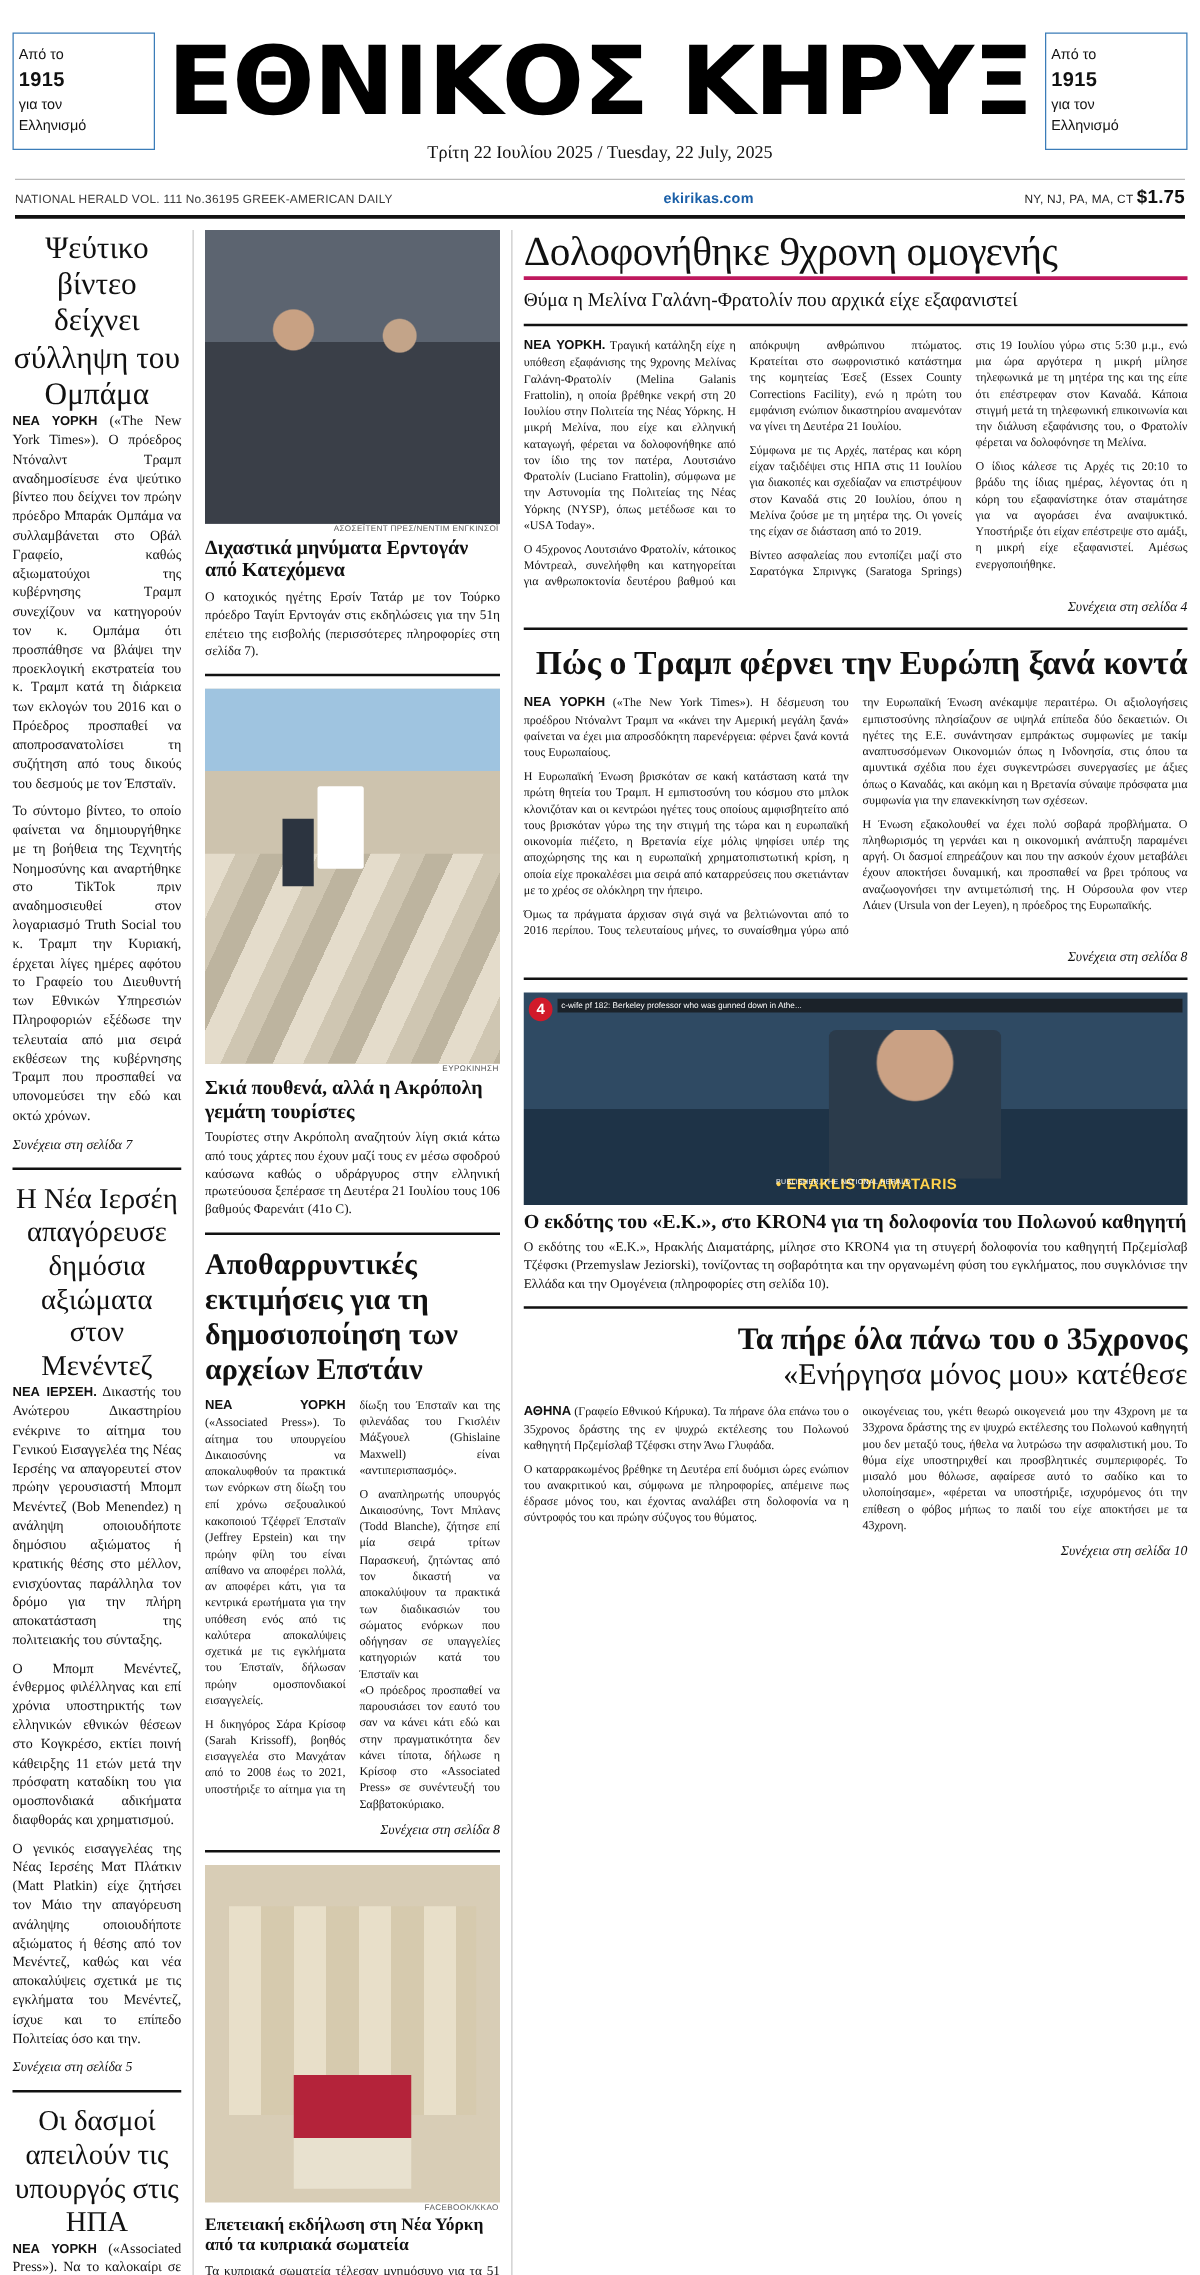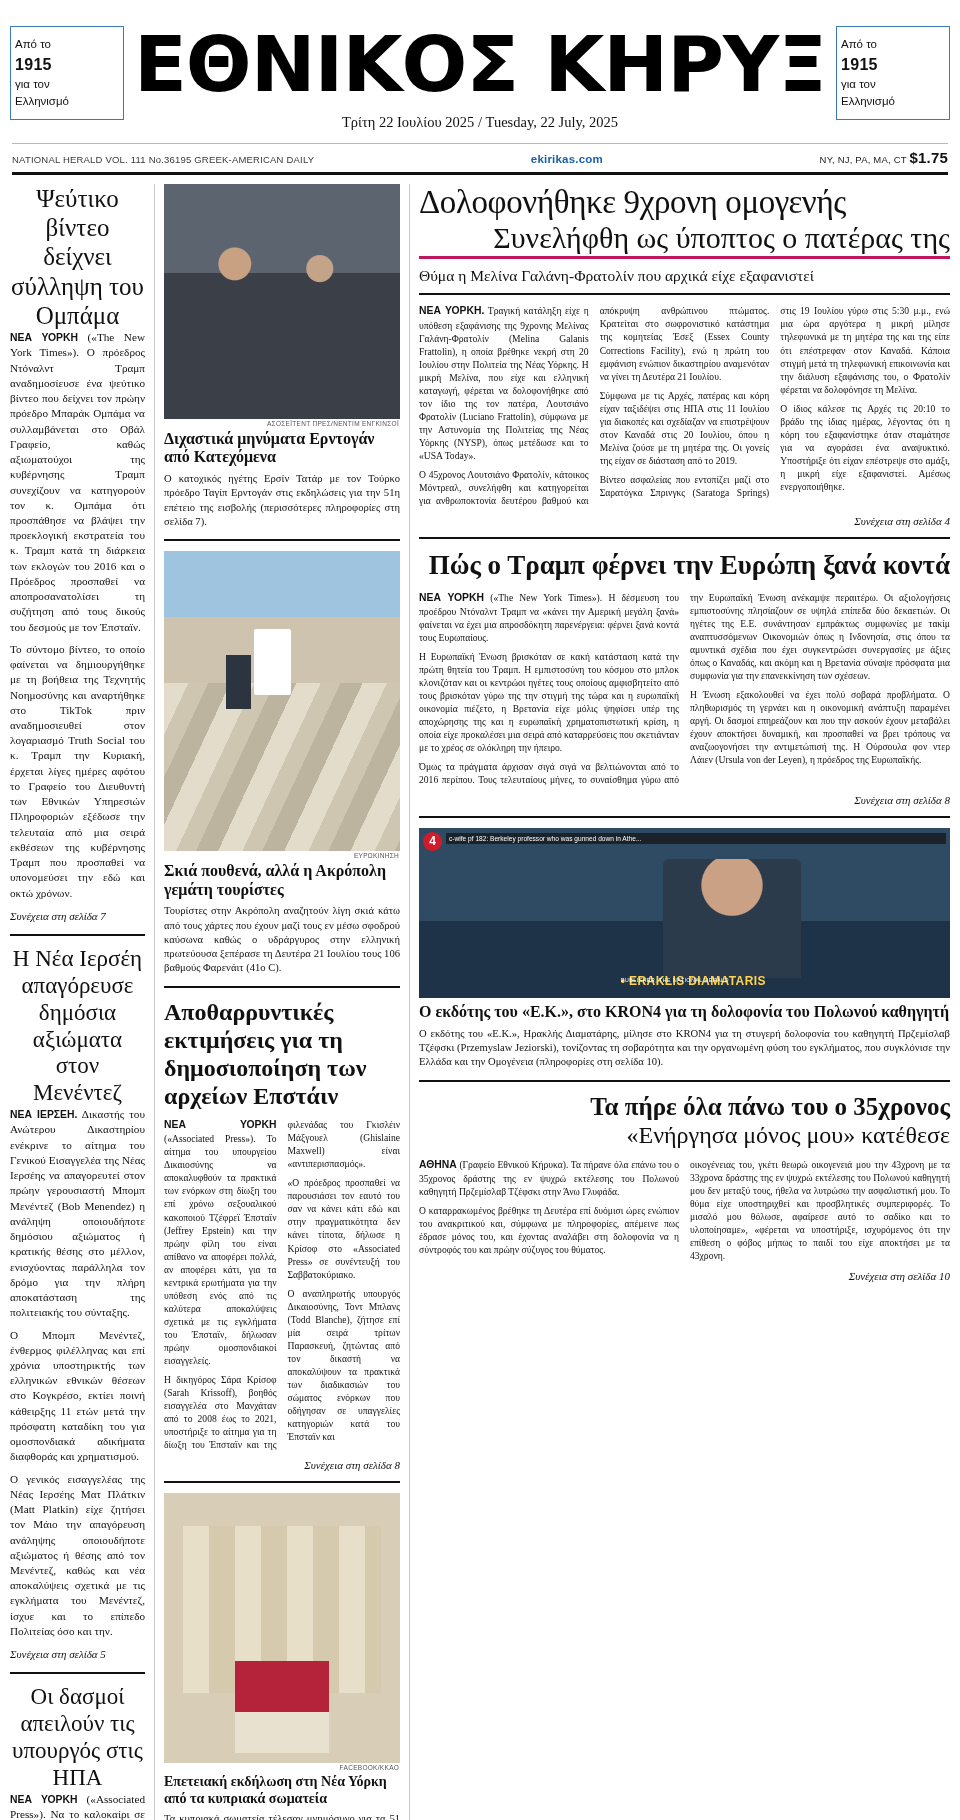--- a/index.html
+++ b/index.html
@@ -193,37 +193,36 @@
       <div class="capt-hl">Σκιά πουθενά, αλλά η Ακρόπολη γεμάτη τουρίστες</div>
       <div class="capt-body">Τουρίστες στην Ακρόπολη αναζητούν λίγη σκιά κάτω από τους χάρτες που έχουν μαζί τους εν μέσω σφοδρού καύσωνα καθώς ο υδράργυρος στην ελληνική πρωτεύουσα ξεπέρασε τη Δευτέρα 21 Ιουλίου τους 106 βαθμούς Φαρενάιτ (41ο C).</div>
 
       <div class="sep-thick"></div>
 
       <h1 class="hl" style="font-size:24px; font-weight:bold; line-height:1.17; margin:0 0 8px;">Αποθαρρυντικές εκτιμήσεις για τη δημοσιοποίηση των αρχείων Επστάιν</h1>
 
       <div class="body-txt two-col" style="font-size:9.6px;">
         <p style="margin:0 0 6px;"><span class="lead">ΝΕΑ ΥΟΡΚΗ</span><span> («Associated Press»). </span><span>Το αίτημα του υπουργείου Δικαιοσύνης να αποκαλυφθούν τα πρακτικά των ενόρκων στη δίωξη του επί χρόνω σεξουαλικού κακοποιού Τζέφρεϊ Έπσταϊν (Jeffrey Epstein) και την πρώην φίλη του είναι απίθανο να αποφέρει πολλά, αν αποφέρει κάτι, για τα κεντρικά ερωτήματα για την υπόθεση ενός από τις καλύτερα αποκαλύψεις σχετικά με τις εγκλήματα του Έπσταϊν, δήλωσαν πρώην ομοσπονδιακοί εισαγγελείς.</span></p>
         <p style="margin:0 0 6px;">Η δικηγόρος Σάρα Κρίσοφ (Sarah Krissoff), βοηθός εισαγγελέα στο Μανχάταν από το 2008 έως το 2021, υποστήριξε το αίτημα για τη δίωξη του Έπσταϊν και της φιλενάδας του Γκισλέιν Μάξγουελ (Ghislaine Maxwell) είναι «αντιπερισπασμός».</p>
+        <p style="margin:0;">Ο αναπληρωτής υπουργός Δικαιοσύνης, Τοντ Μπλανς (Todd Blanche), ζήτησε επί μία σειρά τρίτων Παρασκευή, ζητώντας από τον δικαστή να αποκαλύψουν τα πρακτικά των διαδικασιών του σώματος ενόρκων που οδήγησαν σε υπαγγελίες κατηγοριών κατά του Έπσταϊν και</p>
         <p style="margin:0 0 6px;">«Ο πρόεδρος προσπαθεί να παρουσιάσει τον εαυτό του σαν να κάνει κάτι εδώ και στην πραγματικότητα δεν κάνει τίποτα, δήλωσε η Κρίσοφ στο «Associated Press» σε συνέντευξή του Σαββατοκύριακο.</p>
-        <p style="margin:0;">Ο αναπληρωτής υπουργός Δικαιοσύνης, Τοντ Μπλανς (Todd Blanche), ζήτησε επί μία σειρά τρίτων Παρασκευή, ζητώντας από τον δικαστή να αποκαλύψουν τα πρακτικά των διαδικασιών του σώματος ενόρκων που οδήγησαν σε υπαγγελίες κατηγοριών κατά του Έπσταϊν και</p>
       </div>
       <div class="jump jump-r">Συνέχεια στη σελίδα 8</div>
 
       <div class="sep-thick"></div>
 
       <div class="photo ph-church"></div>
       <div class="credit">FACEBOOK/ΚΚΑΟ</div>
       <div class="capt-hl sm">Επετειακή εκδήλωση στη Νέα Υόρκη από τα κυπριακά σωματεία</div>
       <div class="capt-body">Τα κυπριακά σωματεία τέλεσαν μνημόσυνο για τα 51 χρόνια από την τουρκική εισβολή στην Κύπρο. Το «παράν» έδωσαν ο πρόεδρος Ευάγγελος Σάββα, η Μ.Α. Μαρία Μιχαήλ, η βουλευτής Νικώ Μωλλάκαλη, ο πολιτειακός βουλευτής Μιχάλης Τάντσιος, ο γενικός πρόξενος της Κυπριακής Δημοκρατίας, Χαρίκλεια Πογιατζής και ο πρόεδρος της Ελλάδας Πέτρος Δωριέας (περισσότερες φωτογραφίες από την εκδήλωση στη σελίδα 4).</div>
     </div>
 
     <div class="col-right">
 
       <h1 class="hl hl-main" style="">Δολοφονήθηκε 9χρονη ομογενής</h1>
-      <h1 class="hl hl-main2" style="text-align:right;">Συνελήφθη ως ύποπτος ο πατέρας της</h1>
       <div class="deck">Θύμα η Μελίνα Γαλάνη-Φρατολίν που αρχικά είχε εξαφανιστεί</div>
 
       <div class="body-txt three-col" style="font-size:9.6px;">
         <p style="margin:0 0 6px;"><span class="lead">ΝΕΑ ΥΟΡΚΗ.</span><span> Τραγική κατάληξη είχε η υπόθεση εξαφάνισης της 9χρονης Μελίνας Γαλάνη-Φρατολίν (Melina Galanis Frattolin), η οποία βρέθηκε νεκρή στη 20 Ιουλίου στην Πολιτεία της Νέας Υόρκης. Η μικρή Μελίνα, που είχε και ελληνική καταγωγή, φέρεται να δολοφονήθηκε από τον ίδιο της τον πατέρα, Λουτσιάνο Φρατολίν (Luciano Frattolin), σύμφωνα με την Αστυνομία της Πολιτείας της Νέας Υόρκης (NYSP), όπως μετέδωσε και το «USA Today».</span></p>
         <p style="margin:0 0 6px;">Ο 45χρονος Λουτσιάνο Φρατολίν, κάτοικος Μόντρεαλ, συνελήφθη και κατηγορείται για ανθρωποκτονία δευτέρου βαθμού και απόκρυψη ανθρώπινου πτώματος. Κρατείται στο σωφρονιστικό κατάστημα της κομητείας Έσεξ (Essex County Corrections Facility), ενώ η πρώτη του εμφάνιση ενώπιον δικαστηρίου αναμενόταν να γίνει τη Δευτέρα 21 Ιουλίου.</p>
         <p style="margin:0 0 6px;">Σύμφωνα με τις Αρχές, πατέρας και κόρη είχαν ταξιδέψει στις ΗΠΑ στις 11 Ιουλίου για διακοπές και σχεδίαζαν να επιστρέψουν στον Καναδά στις 20 Ιουλίου, όπου η Μελίνα ζούσε με τη μητέρα της. Οι γονείς της είχαν σε διάσταση από το 2019.</p>
         <p style="margin:0 0 6px;">Βίντεο ασφαλείας που εντοπίζει μαζί στο Σαρατόγκα Σπρινγκς (Saratoga Springs) στις 19 Ιουλίου γύρω στις 5:30 μ.μ., ενώ μια ώρα αργότερα η μικρή μίλησε τηλεφωνικά με τη μητέρα της και της είπε ότι επέστρεφαν στον Καναδά. Κάποια στιγμή μετά τη τηλεφωνική επικοινωνία και την διάλυση εξαφάνισης του, ο Φρατολίν φέρεται να δολοφόνησε τη Μελίνα.</p>
         <p style="margin:0;">Ο ίδιος κάλεσε τις Αρχές τις 20:10 το βράδυ της ίδιας ημέρας, λέγοντας ότι η κόρη του εξαφανίστηκε όταν σταμάτησε για να αγοράσει ένα αναψυκτικό. Υποστήριξε ότι είχαν επέστρεψε στο αμάξι, η μικρή είχε εξαφανιστεί. Αμέσως ενεργοποιήθηκε.</p>
       </div>
       <div class="jump jump-r">Συνέχεια στη σελίδα 4</div>

